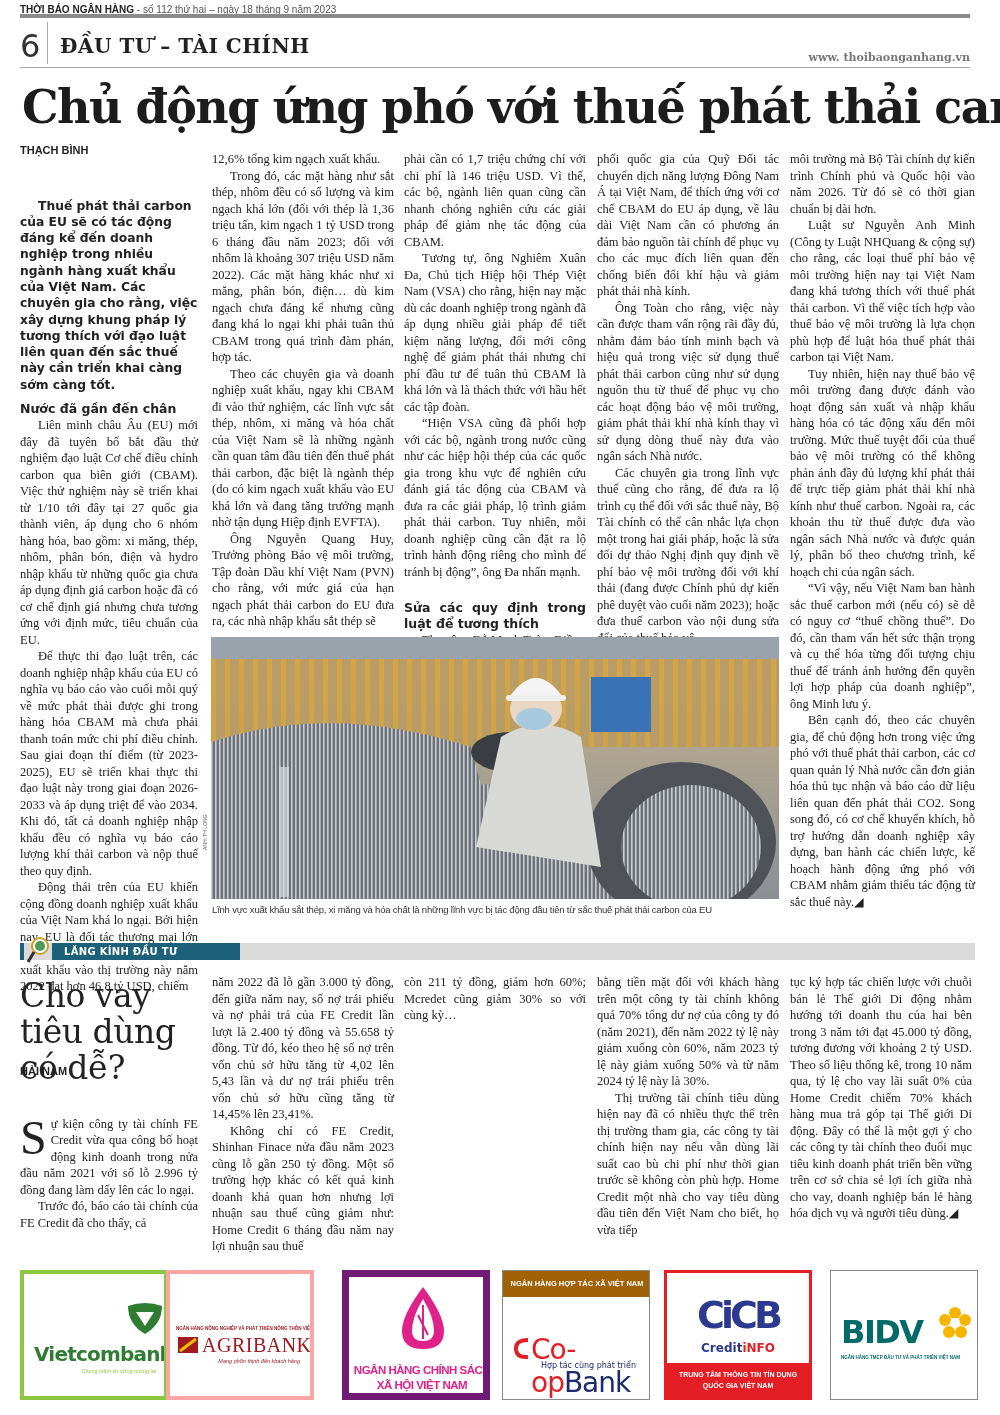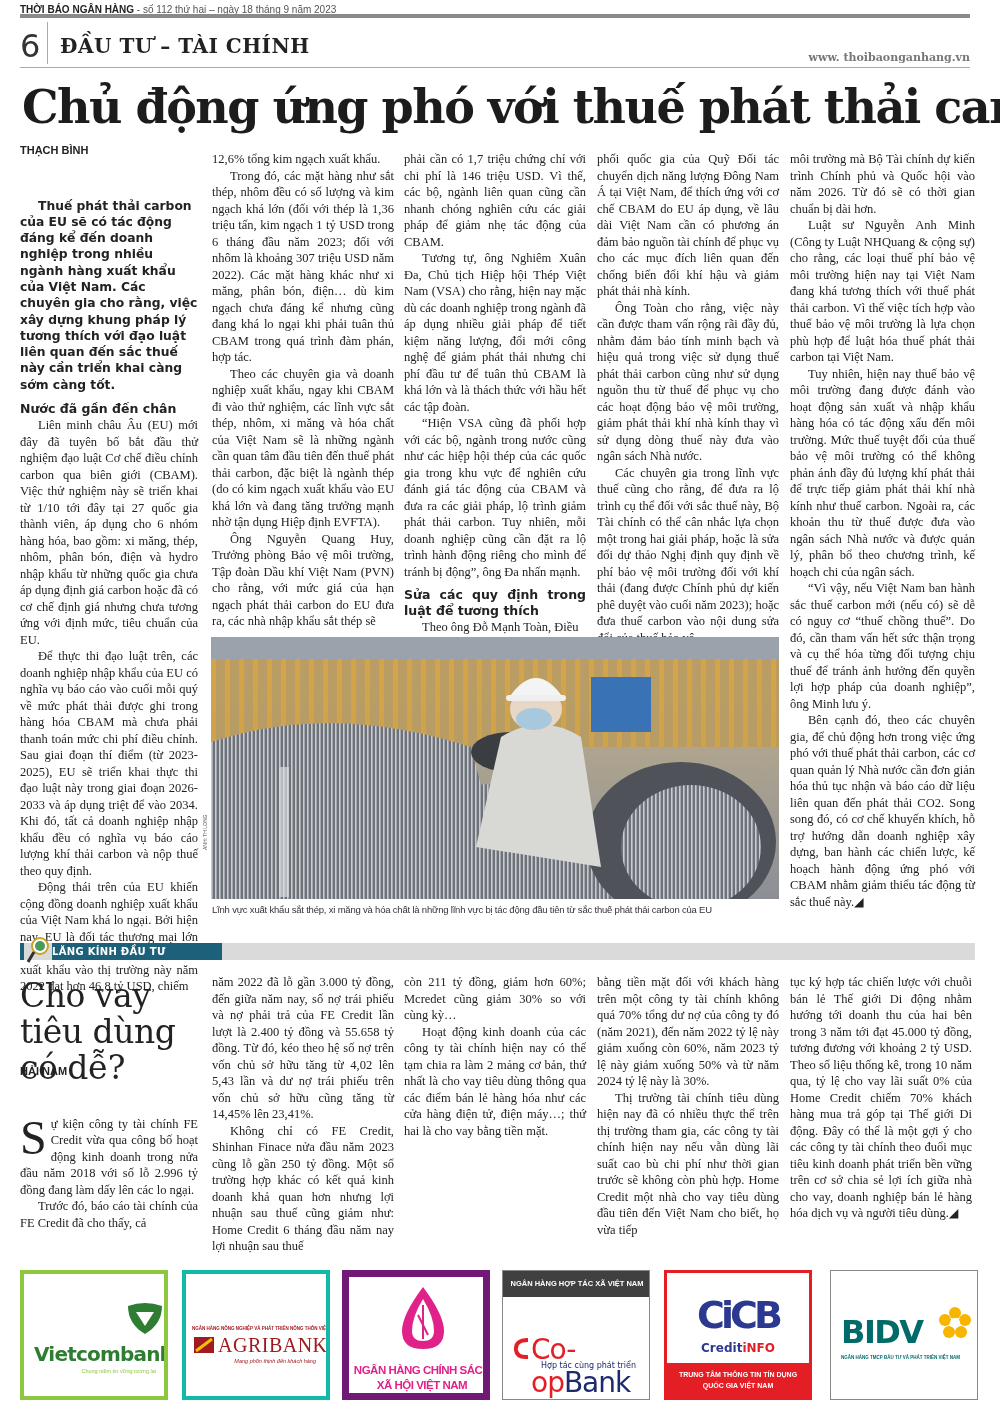--- a/index.html
+++ b/index.html
@@ -16,21 +16,21 @@
 .byline{font-family:"Liberation Sans",sans-serif;font-weight:bold;font-size:11px;color:#222}
 .col{position:absolute;font-size:12.5px;line-height:16.5px;text-align:justify;color:#222}
 .col p{text-indent:18px}
 .col p.noind{text-indent:0}
 .sapo{font-family:"DejaVu Sans",sans-serif;font-weight:bold;font-size:12.3px;line-height:16.3px;text-indent:16px;text-align:left}
 .subhead{font-family:"DejaVu Sans",sans-serif;font-weight:bold;font-size:12.5px;line-height:16px;text-indent:0 !important;margin-top:6px}
 .photo{position:absolute;left:211px;top:637px;width:568px;height:262px;overflow:hidden;background:#7d8086}
 .caption{position:absolute;left:212px;top:904px;font-family:"Liberation Sans",sans-serif;font-size:9.5px;color:#333;font-style:normal;letter-spacing:-0.2px}
 .credit{position:absolute;left:202px;top:850px;font-family:"Liberation Sans",sans-serif;font-size:5px;color:#555;transform:rotate(-90deg);transform-origin:left top}
 .lk-bar{position:absolute;left:20px;top:943px;width:955px;height:17px;background:#dadada}
-.lk-tab{position:absolute;left:52px;top:943px;width:170px;height:17px;background:#1d6079;color:#fff;font-family:"DejaVu Sans",sans-serif;font-weight:bold;font-size:10px;line-height:17px;letter-spacing:0.3px}
+.lk-tab{position:absolute;left:52px;top:943px;width:188px;height:17px;background:#1d6079;color:#fff;font-family:"DejaVu Sans",sans-serif;font-weight:bold;font-size:10px;line-height:17px;padding-left:12px;letter-spacing:0.3px}
 .lk-stripe{position:absolute;left:20px;top:943px;width:4px;height:17px;background:#1d6079}
 .lk-icon{position:absolute;left:26px;top:936px;width:24px;height:28px}
 .h2{position:absolute;left:20px;top:978px;width:190px;font-family:"DejaVu Serif",serif;font-size:33px;line-height:36px;color:#222;font-weight:normal;letter-spacing:-0.5px}
 .dropcap{float:left;font-size:48px;line-height:40px;margin:2px 4px 0 0;font-family:"Liberation Serif",serif}
 .logos{position:absolute;left:20px;top:1270px;width:960px;height:135px}
 .logo{position:absolute;top:0;height:130px;width:148px;background:#fff;overflow:hidden}
 </style>
 </head>
 <body>
 
@@ -57,21 +57,21 @@
   <p class="noind">12,6% tổng kim ngạch xuất khẩu.</p>
   <p>Trong đó, các mặt hàng như sắt thép, nhôm đều có số lượng và kim ngạch khá lớn (đối với thép là 1,36 triệu tấn, kim ngạch 1 tỷ USD trong 6 tháng đầu năm 2023; đối với nhôm là khoảng 307 triệu USD năm 2022). Các mặt hàng khác như xi măng, phân bón, điện… dù kim ngạch chưa đáng kể nhưng cũng đang khá lo ngại khi phải tuân thủ CBAM trong quá trình đàm phán, hợp tác.</p>
   <p>Theo các chuyên gia và doanh nghiệp xuất khẩu, ngay khi CBAM đi vào thử nghiệm, các lĩnh vực sắt thép, nhôm, xi măng và hóa chất của Việt Nam sẽ là những ngành cần quan tâm đầu tiên đến thuế phát thải carbon, đặc biệt là ngành thép (do có kim ngạch xuất khẩu vào EU khá lớn và đang tăng trưởng mạnh nhờ tận dụng Hiệp định EVFTA).</p>
   <p>Ông Nguyễn Quang Huy, Trưởng phòng Bảo vệ môi trường, Tập đoàn Dầu khí Việt Nam (PVN) cho rằng, với mức giá của hạn ngạch phát thải carbon do EU đưa ra, các nhà nhập khẩu sắt thép sẽ</p>
 </div>
 
 <div class="col" style="left:404px;top:151px;width:182px">
   <p class="noind">phải cần có 1,7 triệu chứng chỉ với chi phí là 146 triệu USD. Vì thế, các bộ, ngành liên quan cũng cần nhanh chóng nghiên cứu các giải pháp để giảm nhẹ tác động của CBAM.</p>
   <p>Tương tự, ông Nghiêm Xuân Đa, Chủ tịch Hiệp hội Thép Việt Nam (VSA) cho rằng, hiện nay mặc dù các doanh nghiệp trong ngành đã áp dụng nhiều giải pháp để tiết kiệm năng lượng, đổi mới công nghệ để giảm phát thải nhưng chi phí đầu tư để tuân thủ CBAM là khá lớn và là thách thức với hầu hết các tập đoàn.</p>
   <p>“Hiện VSA cũng đã phối hợp với các bộ, ngành trong nước cũng như các hiệp hội thép của các quốc gia trong khu vực để nghiên cứu đánh giá tác động của CBAM và đưa ra các giải pháp, lộ trình giảm phát thải carbon. Tuy nhiên, mỗi doanh nghiệp cũng cần đặt ra lộ trình hành động riêng cho mình để tránh bị động”, ông Đa nhấn mạnh.</p>
-  <p class="subhead" style="margin-top:7px">Sửa các quy định trong luật để tương thích</p>
+  <p class="subhead" style="margin-top:20px">Sửa các quy định trong luật để tương thích</p>
   <p>Theo ông Đỗ Mạnh Toàn, Điều</p>
 </div>
 
 <div class="col" style="left:597px;top:151px;width:182px">
   <p class="noind">phối quốc gia của Quỹ Đối tác chuyển dịch năng lượng Đông Nam Á tại Việt Nam, để thích ứng với cơ chế CBAM do EU áp dụng, về lâu dài Việt Nam cần có phương án đảm bảo nguồn tài chính để phục vụ cho các mục đích liên quan đến chống biến đổi khí hậu và giảm phát thải nhà kính.</p>
   <p>Ông Toàn cho rằng, việc này cần được tham vấn rộng rãi đầy đủ, nhằm đảm bảo tính minh bạch và hiệu quả trong việc sử dụng thuế phát thải carbon cũng như sử dụng nguồn thu từ thuế để phục vụ cho các hoạt động bảo vệ môi trường, giảm phát thải khí nhà kính thay vì sử dụng dòng thuế này đưa vào ngân sách Nhà nước.</p>
   <p>Các chuyên gia trong lĩnh vực thuế cũng cho rằng, để đưa ra lộ trình cụ thể đối với sắc thuế này, Bộ Tài chính có thể cân nhắc lựa chọn một trong hai giải pháp, hoặc là sửa đổi dự thảo Nghị định quy định về phí bảo vệ môi trường đối với khí thải (đang được Chính phủ dự kiến phê duyệt vào cuối năm 2023); hoặc đưa thuế carbon vào nội dung sửa đổi của thuế bảo vệ</p>
 </div>
 
 <div class="col" style="left:790px;top:151px;width:185px">
@@ -127,32 +127,31 @@
     <circle cx="14" cy="10" r="8" fill="#fff" stroke="#c9a227" stroke-width="2"></circle>
     <circle cx="14" cy="10" r="5" fill="#4a9a5a"></circle>
     <line x1="8" y1="16" x2="2" y2="26" stroke="#333" stroke-width="3"></line>
   </svg>
 </div>
 
 <h2 class="h2">Cho vay tiêu dùng có dễ?</h2>
 
 <div class="col" style="left:20px;top:1063px;width:178px">
   <div class="byline">HẢI NAM</div>
-  <p class="noind" style="margin-top:36px"><span class="dropcap">S</span><span>ự kiện công ty tài chính FE Credit vừa qua công bố hoạt động kinh doanh trong nửa đầu năm 2018 với số lỗ 2.996 tỷ đồng đang làm dấy lên các lo ngại.</span></p>
+  <p class="noind" style="margin-top:36px"><span class="dropcap">S</span><span>ự kiện công ty tài chính FE Credit vừa qua công bố hoạt động kinh doanh trong nửa đầu năm 2021 với số lỗ 2.996 tỷ đồng đang làm dấy lên các lo ngại.</span></p>
   <p>Trước đó, báo cáo tài chính của FE Credit đã cho thấy, cả</p>
 </div>
 
 <div class="col" style="left:212px;top:974px;width:182px">
   <p class="noind">năm 2022 đã lỗ gần 3.000 tỷ đồng, đến giữa năm nay, số nợ trái phiếu và nợ phải trả của FE Credit lần lượt là 2.400 tỷ đồng và 55.658 tỷ đồng. Từ đó, kéo theo hệ số nợ trên vốn chủ sở hữu tăng từ 4,02 lên 5,43 lần và dư nợ trái phiếu trên vốn chủ sở hữu cũng tăng từ 14,45% lên 23,41%.</p>
   <p>Không chỉ có FE Credit, Shinhan Finace nửa đầu năm 2023 cũng lỗ gần 250 tỷ đồng. Một số trường hợp khác có kết quả kinh doanh khả quan hơn nhưng lợi nhuận sau thuế cũng giảm như: Home Credit 6 tháng đầu năm nay lợi nhuận sau thuế</p>
 </div>
 
 <div class="col" style="left:404px;top:974px;width:182px">
   <p class="noind">còn 211 tỷ đồng, giảm hơn 60%; Mcredet cũng giảm 30% so với cùng kỳ…</p>
-  <p>Hoạt động kinh doanh của các công ty tài chính hiện nay có thể tạm chia ra làm 2 mảng cơ bản, thứ nhất là cho vay tiêu dùng thông qua các điểm bán lẻ hàng hóa như các cửa hàng điện tử, điện máy…; thứ hai là cho vay bằng tiền mặt.</p>
 </div>
 
 <div class="col" style="left:597px;top:974px;width:182px">
   <p class="noind">bằng tiền mặt đối với khách hàng trên một công ty tài chính không quá 70% tổng dư nợ của công ty đó (năm 2021), đến năm 2022 tỷ lệ này giảm xuống còn 60%, năm 2023 tỷ lệ này giảm xuống 50% và từ năm 2024 tỷ lệ này là 30%.</p>
   <p>Thị trường tài chính tiêu dùng hiện nay đã có nhiều thực thể trên thị trường tham gia, các công ty tài chính hiện nay nếu vẫn dùng lãi suất cao bù chi phí như thời gian trước sẽ không còn phù hợp. Home Credit một nhà cho vay tiêu dùng đầu tiên đến Việt Nam cho biết, họ vừa tiếp</p>
 </div>
 
 <div class="col" style="left:790px;top:974px;width:182px">
   <p class="noind">tục ký hợp tác chiến lược với chuỗi bán lẻ Thế giới Di động nhằm hướng tới doanh thu của hai bên trong 3 năm tới đạt 45.000 tỷ đồng, tương đương với khoảng 2 tỷ USD. Theo số liệu thống kê, trong 10 năm qua, tỷ lệ cho vay lãi suất 0% của Home Credit chiếm 70% khách hàng mua trả góp tại Thế giới Di động. Đây có thể là một gợi ý cho các công ty tài chính theo đuổi mục tiêu kinh doanh phát triển bền vững trên cơ sở chia sẻ lợi ích giữa nhà cho vay, doanh nghiệp bán lẻ hàng hóa dịch vụ và người tiêu dùng.◢</p>
 </div>
@@ -161,21 +160,21 @@
 
   <div class="logo" style="left:0;border:4px solid #8dc63f">
     <svg style="position:absolute;left:100px;top:28px" width="42" height="34" viewBox="0 0 42 34">
       <path d="M4 4 Q21 -2 38 4 Q38 22 21 32 Q4 22 4 4 Z" fill="#2e7d32"></path>
       <path d="M12 10 L30 10 L21 24 Z" fill="#fff"></path>
     </svg>
     <div style="position:absolute;left:10px;top:68px;font-family:'DejaVu Sans',sans-serif;font-weight:bold;font-size:20px;color:#2e7d32;letter-spacing:-0.8px">Vietcombank</div>
     <div style="position:absolute;right:8px;top:94px;font-family:'Liberation Sans',sans-serif;font-size:5.5px;color:#8dc63f">Chung niềm tin vững tương lai</div>
   </div>
 
-  <div class="logo" style="left:162px;border:4px solid #14b8a6">
+  <div class="logo" style="left:146px;border:4px solid #fca5a5">
     <div style="position:absolute;left:6px;top:52px;font-family:'Liberation Sans',sans-serif;font-weight:bold;font-size:4.5px;color:#a01a1f;white-space:nowrap">NGÂN HÀNG NÔNG NGHIỆP VÀ PHÁT TRIỂN NÔNG THÔN VIỆT NAM</div>
     <svg style="position:absolute;left:8px;top:63px" width="20" height="16" viewBox="0 0 20 16">
         <rect width="20" height="16" fill="#a01a1f"></rect>
         <path d="M2 14 L18 2" stroke="#f2c200" stroke-width="3"></path>
       </svg>
     <div style="position:absolute;left:32px;top:60px;font-family:'Liberation Serif',serif;font-size:20px;color:#a01a1f;letter-spacing:0.5px">AGRIBANK</div>
     <div style="position:absolute;right:10px;top:84px;font-family:'Liberation Sans',sans-serif;font-style:italic;font-size:5.5px;color:#a01a1f">Mang phồn thịnh đến khách hàng</div>
   </div>
 
   <div class="logo" style="left:322px;border:7px solid #701a75">
@@ -185,21 +184,21 @@
       <path d="M29 20 L29 54 M24 30 L34 50" stroke="#e0218a" stroke-width="2"></path>
     </svg>
     <div style="position:absolute;left:0;width:146px;top:64px;text-align:center;font-family:'Liberation Sans',sans-serif;font-size:7px;color:#e0218a;font-weight:bold">VBSP</div>
     <div style="position:absolute;left:0;width:146px;top:86px;text-align:center;font-family:'Liberation Sans',sans-serif;font-weight:bold;font-size:11.5px;color:#e0218a;line-height:15px;letter-spacing:-0.5px">
         <div>NGÂN HÀNG CHÍNH SÁCH</div>
         <div>XÃ HỘI VIỆT NAM</div>
       </div>
   </div>
 
   <div class="logo" style="left:482px;border:1px solid #888">
-    <div style="position:absolute;left:0;top:0;width:148px;height:26px;background:#404040;color:#fff;font-family:'Liberation Sans',sans-serif;font-weight:bold;font-size:7.5px;line-height:26px;text-align:center">NGÂN HÀNG HỢP TÁC XÃ VIỆT NAM</div>
+    <div style="position:absolute;left:0;top:0;width:148px;height:26px;background:#a16207;color:#fff;font-family:'Liberation Sans',sans-serif;font-weight:bold;font-size:7.5px;line-height:26px;text-align:center">NGÂN HÀNG HỢP TÁC XÃ VIỆT NAM</div>
     <svg style="position:absolute;left:10px;top:65px" width="18" height="24" viewBox="0 0 18 24">
         <path d="M15 4 Q2 4 3 14 Q4 22 15 21" fill="none" stroke="#e31e24" stroke-width="4"></path>
       </svg>
     <div style="position:absolute;left:28px;top:62px;font-family:'DejaVu Sans',sans-serif;font-size:28px;letter-spacing:-1px"><span style="color:#e31e24">Co-op</span><span style="color:#1e2a6e">Bank</span></div>
     <div style="position:absolute;left:38px;top:90px;font-family:'DejaVu Sans',sans-serif;font-size:8px;color:#1e2a6e">Hợp tác cùng phát triển</div>
   </div>
 
   <div class="logo" style="left:644px;border:3px solid #e31e24">
     <div style="position:absolute;left:0;top:20px;width:142px;text-align:center;font-family:'DejaVu Sans',sans-serif;font-weight:bold;font-size:38px;color:#2b3990;letter-spacing:-4px">CiCB</div>
     <div style="position:absolute;left:0;top:68px;width:142px;text-align:center;font-family:'DejaVu Sans',sans-serif;font-weight:bold;font-size:12px"><span style="color:#2b3990">Credit</span><span style="color:#e31e24">iNFO</span></div>

